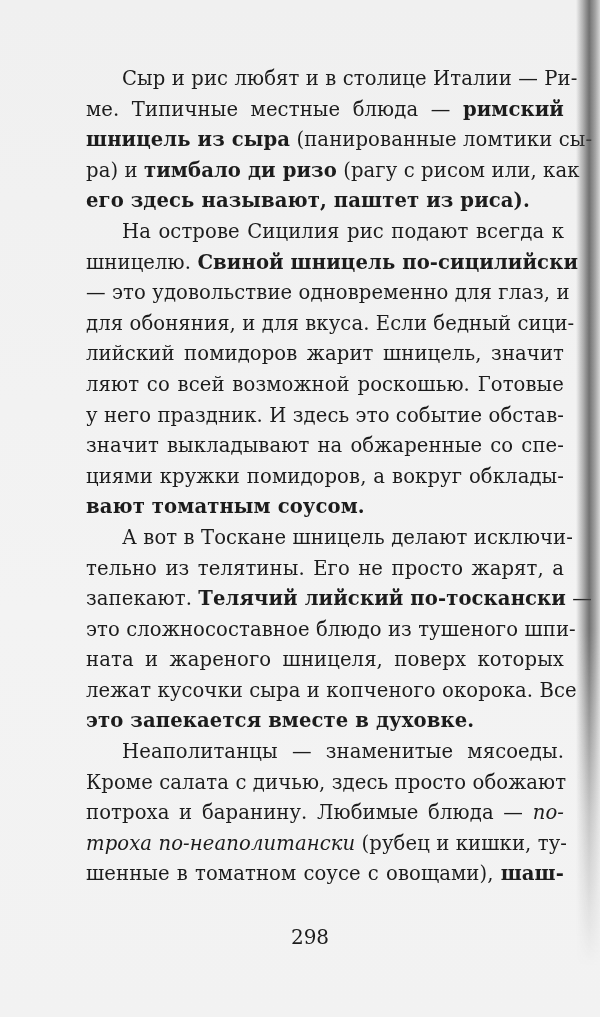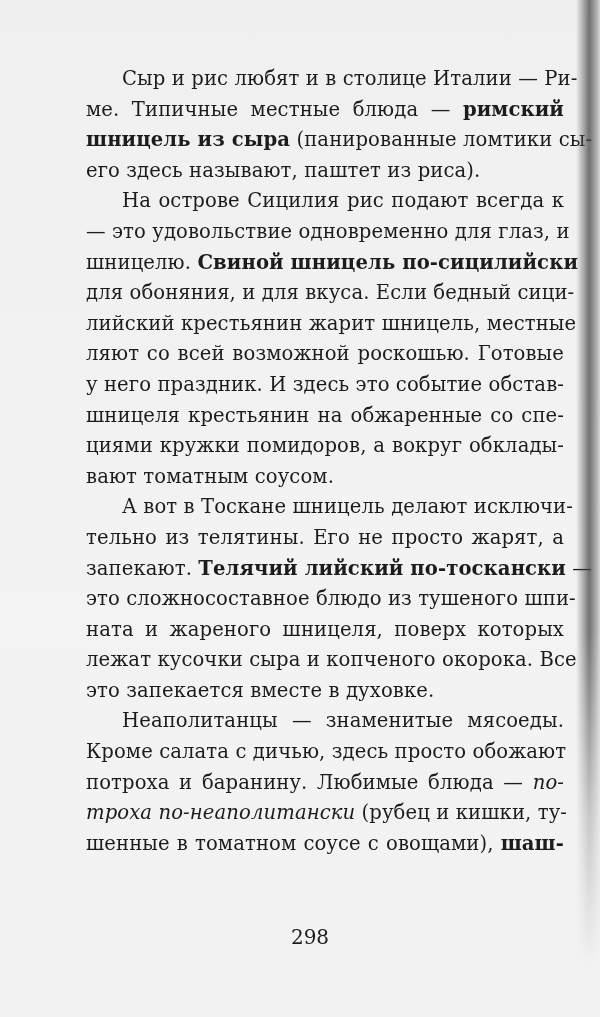--- a/index.html
+++ b/index.html
@@ -47,21 +47,21 @@
       height: 30.6px;
       line-height: 30.6px;
       font-size: 19.6px;
       white-space: nowrap;
       text-align: justify;
       text-align-last: justify;
       letter-spacing: 0.1px;
       overflow: visible;
     }
     .line.indent { padding-left: 36px; }
-    .line.last { text-align-last: left; }
+    .line.last { text-align-last: left; font-weight: bold; }
     .b { font-weight: bold; }
     .i { font-style: italic; }
     .page-number {
       position: absolute;
       left: 0;
       width: 620px;
       top: 925px;
       text-align: center;
       font-size: 20px;
       font-family: "DejaVu Serif", "Liberation Serif", serif;
@@ -69,31 +69,32 @@
   </style>
 </head>
 <body>
 
 <div class="page">
   <div class="text-block" id="text-block">
       <div>
         <div class="line indent"><span>Сыр и рис любят и в столице Италии — Ри-</span></div>
         <div class="line"><span>ме. Типичные местные блюда — </span><span class="b">римский</span></div>
         <div class="line"><span class="b">шницель из сыра</span><span> (панированные ломтики сы-</span></div>
+        <div class="line"><span>ра) и </span><span class="b">тимбало ди ризо</span><span> (рагу с рисом или, как</span></div>
         <div class="line last"><span>его здесь называют, паштет из риса).</span></div>
       </div>
       <div>
         <div class="line indent"><span>На острове Сицилия рис подают всегда к</span></div>
+        <div class="line"><span>шницелю. </span><span class="b">Свиной шницель по-сицилийски</span></div>
         <div class="line"><span>— это удовольствие одновременно для глаз, и</span></div>
-        <div class="line"><span>шницелю. </span><span class="b">Свиной шницель по-сицилийски</span></div>
         <div class="line"><span>для обоняния, и для вкуса. Если бедный сици-</span></div>
-        <div class="line"><span>лийский крестьянин жарит шницель, местные</span></div>
+        <div class="line"><span>лийский помидоров жарит шницель, значит</span></div>
         <div class="line"><span>ляют со всей возможной роскошью. Готовые</span></div>
         <div class="line"><span>у него праздник. И здесь это событие обстав-</span></div>
-        <div class="line"><span>шницеля крестьянин на обжаренные со спе-</span></div>
+        <div class="line"><span>значит выкладывают на обжаренные со спе-</span></div>
         <div class="line"><span>циями кружки помидоров, а вокруг обклады-</span></div>
         <div class="line last"><span>вают томатным соусом.</span></div>
       </div>
       <div>
         <div class="line indent"><span>А вот в Тоскане шницель делают исключи-</span></div>
         <div class="line"><span>тельно из телятины. Его не просто жарят, а</span></div>
         <div class="line"><span>запекают. </span><span class="b">Телячий лийский по-тоскански</span><span> —</span></div>
         <div class="line"><span>это сложносоставное блюдо из тушеного шпи-</span></div>
         <div class="line"><span>ната и жареного шницеля, поверх которых</span></div>
         <div class="line"><span>лежат кусочки сыра и копченого окорока. Все</span></div>

